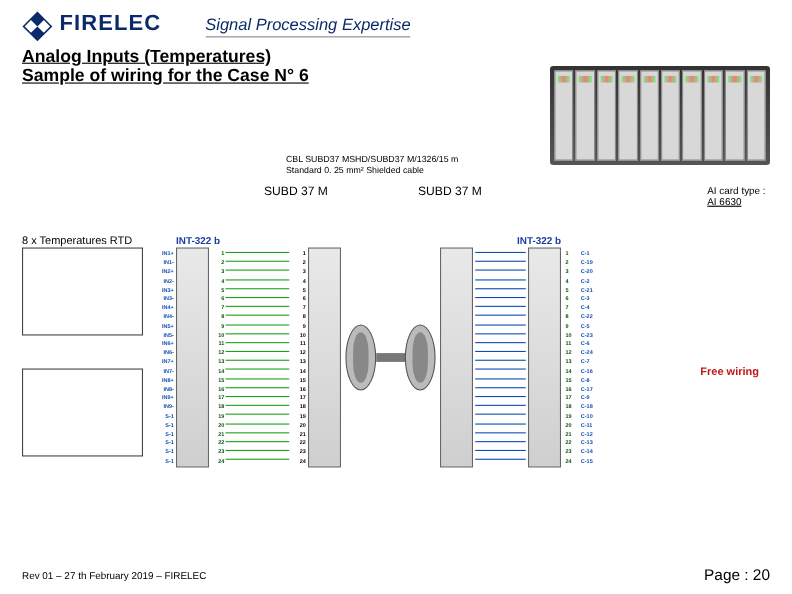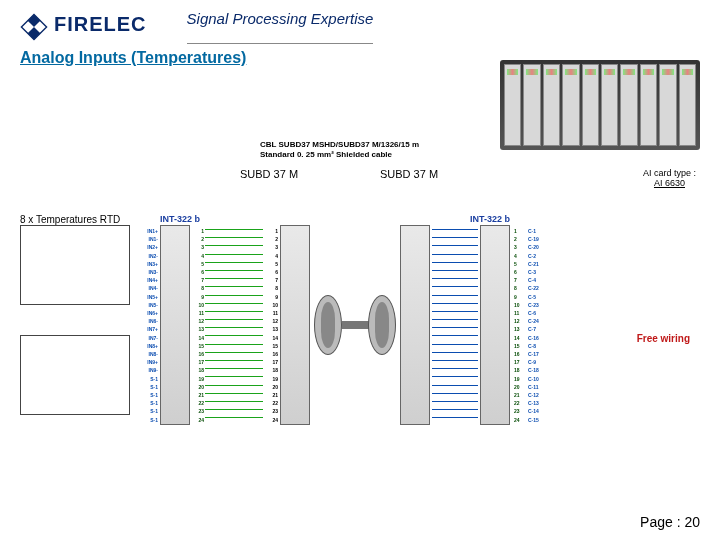--- a/index.html
+++ b/index.html
@@ -30,31 +30,31 @@
     font-size: 20px;
     font-weight: bold;
     letter-spacing: 1px;
     color: #0a2a6a;
   }
   .tagline {
     font-size: 15px;
     font-style: italic;
     color: #0a2a6a;
     border-bottom: 1px solid #888;
-    padding-bottom: 16px;
+    padding-bottom: 2px;
     flex: 0 0 auto;
   }
   .title-block {
     padding: 0 20px 10px 20px;
   }
   .title-line {
     font-size: 16px;
     font-weight: bold;
     text-decoration: underline;
-    color: #0369a1;
+    color: #000000;
   }
   .rack-img {
     position: absolute;
     top: 60px;
     right: 20px;
     width: 200px;
     height: 90px;
     background: linear-gradient(#333,#555);
     border-radius: 3px;
     display: flex;
@@ -73,38 +73,38 @@
     top: 4px; left: 2px; right: 2px;
     height: 6px;
     background: linear-gradient(90deg,#0f0,#f00,#0f0);
     opacity: .4;
   }
   .cable-label {
     position: absolute;
     top: 140px;
     left: 260px;
     font-size: 8px;
-    font-weight: bold;
+    font-weight: normal;
     line-height: 1.2;
     text-align: left;
   }
   .connector-labels {
     position: absolute;
     top: 168px;
     left: 0;
     width: 100%;
   }
   .conn-l { position: absolute; left: 240px; font-size: 11px; }
   .conn-r { position: absolute; left: 380px; font-size: 11px; }
   .ai-card {
     position: absolute;
     top: 168px;
     right: 24px;
     font-size: 9px;
-    text-align: center;
+    text-align: left;
   }
   .ai-card a { text-decoration: underline; color: #000; }
   .rtd-label {
     position: absolute;
     top: 214px;
     left: 20px;
     font-size: 10px;
     font-weight: normal;
   }
   .int-left {
@@ -241,20 +241,21 @@
         <polygon points="20,20 29,29 20,38 11,29" fill="#0a2a6a"></polygon>
       </svg>
     </div>
     <span class="logo-text">FIRELEC</span>
   </div>
   <div class="tagline">Signal Processing Expertise</div>
 </div>
 
 <div class="title-block">
   <div class="title-line">Analog Inputs (Temperatures)</div>
+  <div class="title-line">Sample of wiring for the Case N° 6</div>
 </div>
 
 <div class="rack-img">
   <div class="rack-slot"></div>
     <div class="rack-slot"></div>
     <div class="rack-slot"></div>
   <div class="rack-slot"></div>
     <div class="rack-slot"></div>
     <div class="rack-slot"></div>
   <div class="rack-slot"></div>
@@ -474,15 +475,16 @@
       <div class="wire"></div>
       <div class="wire"></div>
       <div class="wire"></div>
       <div class="wire"></div>
       <div class="wire"></div>
     </div>
 </div>
 
 <div class="footer">
   <div class="footer-left">
+    <div>Rev 01 – 27 th February 2019 – FIRELEC</div>
   </div>
   <div class="page-num">Page : 20</div>
 </div>
 
 </body></html>

